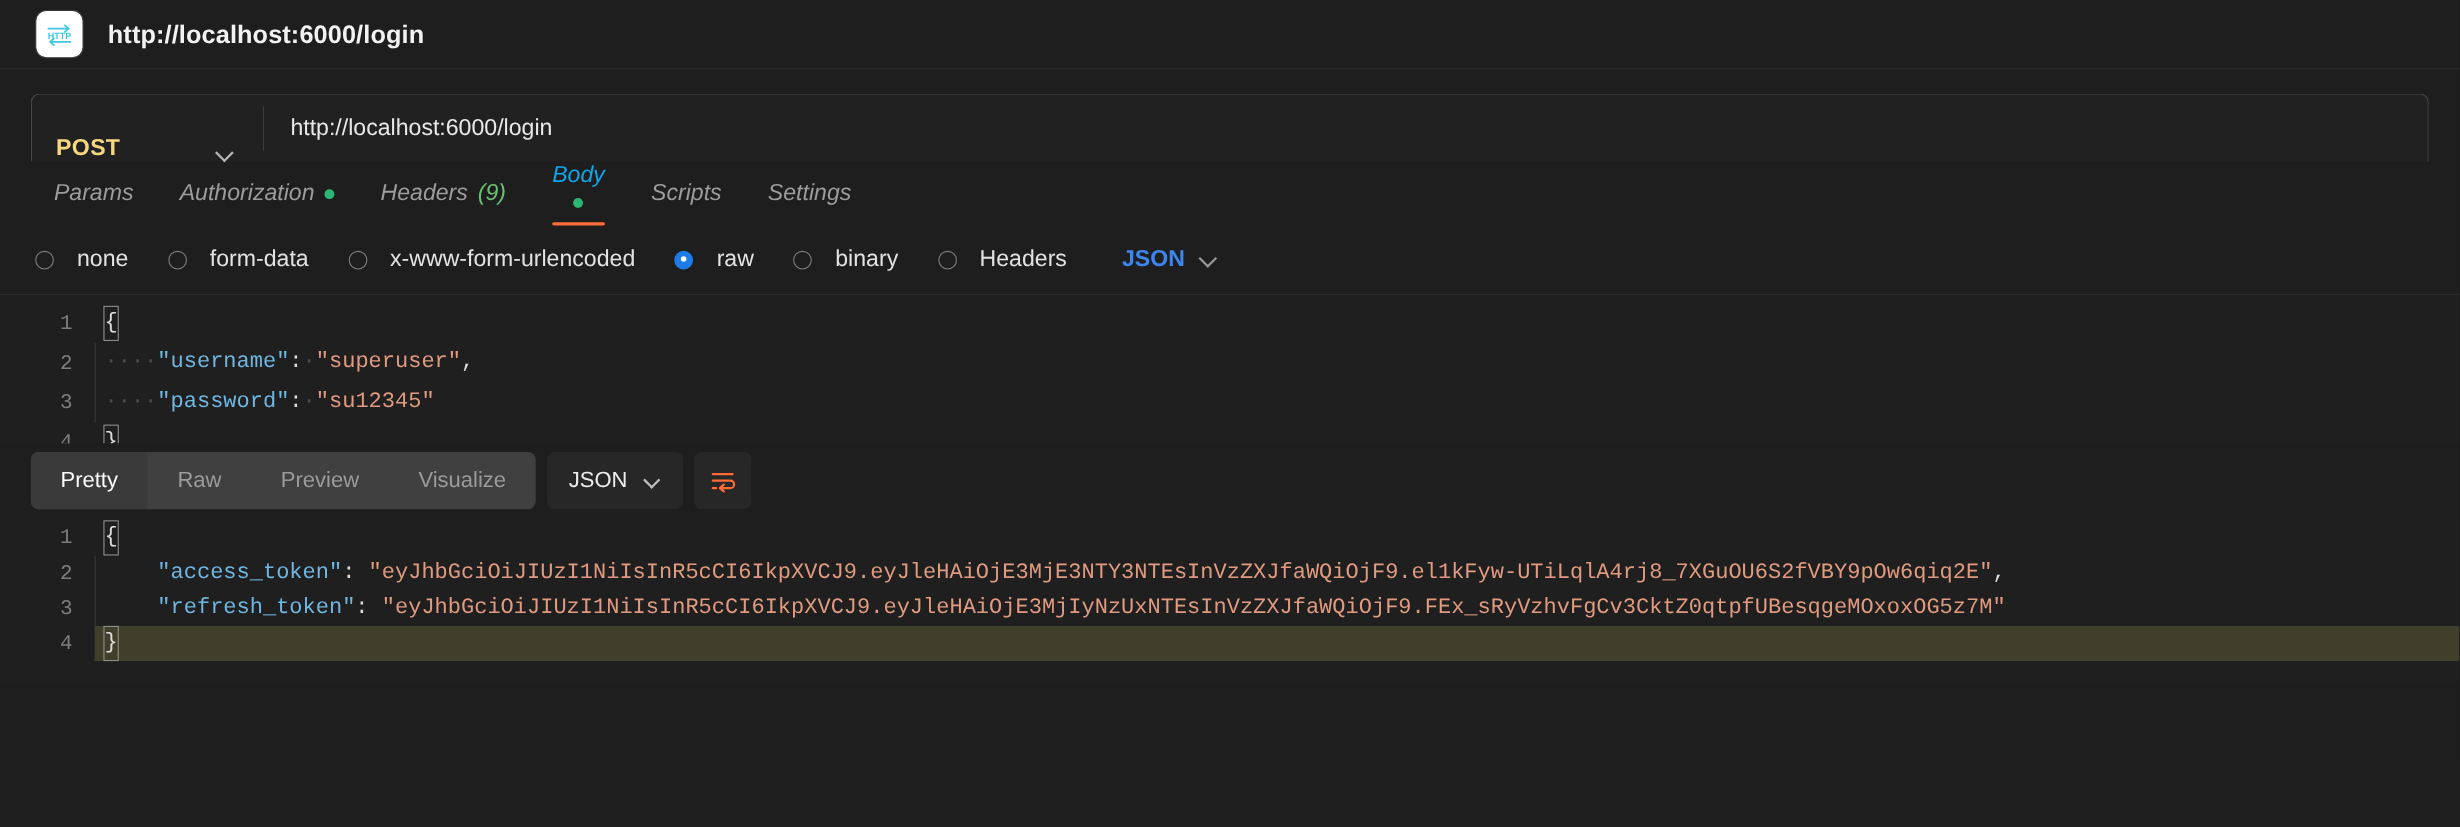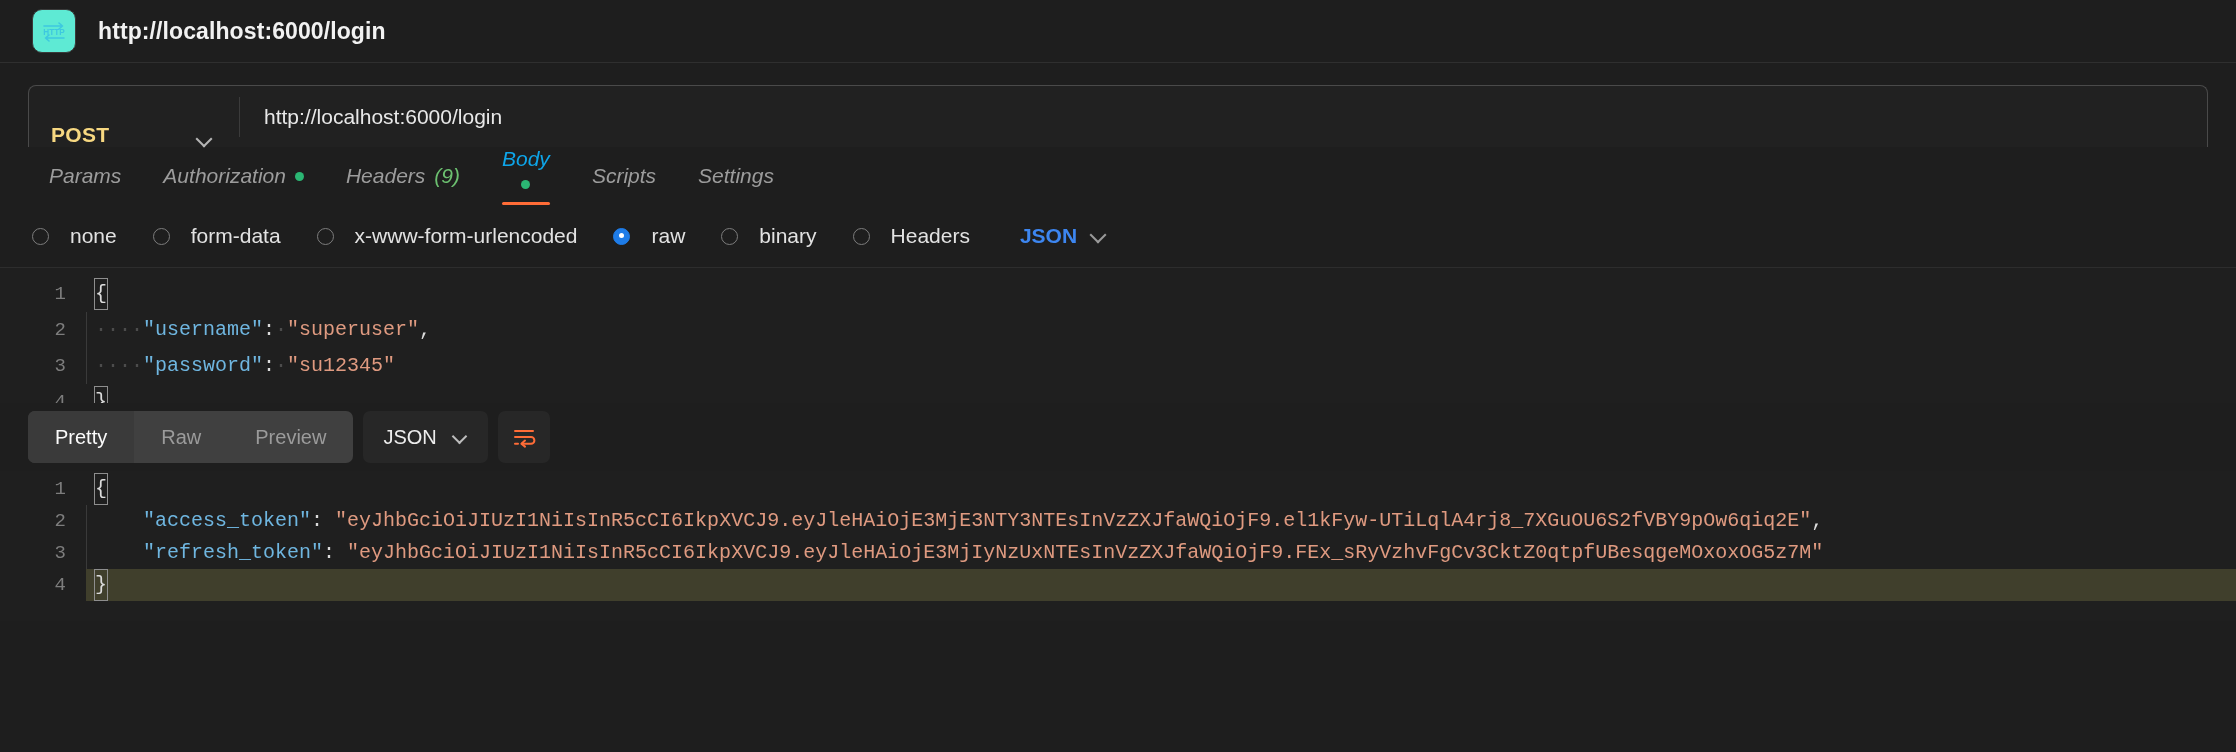--- a/index.html
+++ b/index.html
@@ -15,21 +15,21 @@
   .titlebar {
     height: 62px;
     display: flex;
     align-items: center;
     padding-left: 32px;
     background: #1e1e1e;
   }
   .http-badge {
     width: 44px; height: 44px;
     border-radius: 10px;
-    background: #5eead4;
+    background: #ffffff;
     border: 1px solid #3a3a3a;
     display: flex; align-items: center; justify-content: center;
     flex: 0 0 auto;
   }
   .http-badge svg { display: block; }
   .title-text {
     margin-left: 22px;
     color: #f2f2f2;
     font-size: 23px;
     font-weight: bold;
@@ -405,20 +405,23 @@
   <div class="seg">
     <div class="seg-item active">
         <span>Pretty</span>
       </div>
     <div class="seg-item">
         <span>Raw</span>
       </div>
     <div class="seg-item">
         <span>Preview</span>
       </div>
+    <div class="seg-item">
+        <span>Visualize</span>
+      </div>
   </div>
   <div class="drop">
     <span>JSON</span>
     <span class="caret3"></span>
   </div>
   <div class="icon-btn">
     <svg width="26" height="26" viewBox="0 0 26 26" aria-hidden="true">
       <path d="M4 7 H22" stroke="#ff6c37" stroke-width="2" stroke-linecap="round"></path>
       <path d="M4 13 H20 a3.4 3.4 0 0 1 0 6.8 H11" stroke="#ff6c37" stroke-width="2" fill="none" stroke-linecap="round"></path>
       <path d="M14 16.6 L10.4 19.8 L14 22.6" stroke="#ff6c37" stroke-width="2" fill="none" stroke-linecap="round" stroke-linejoin="round"></path>

